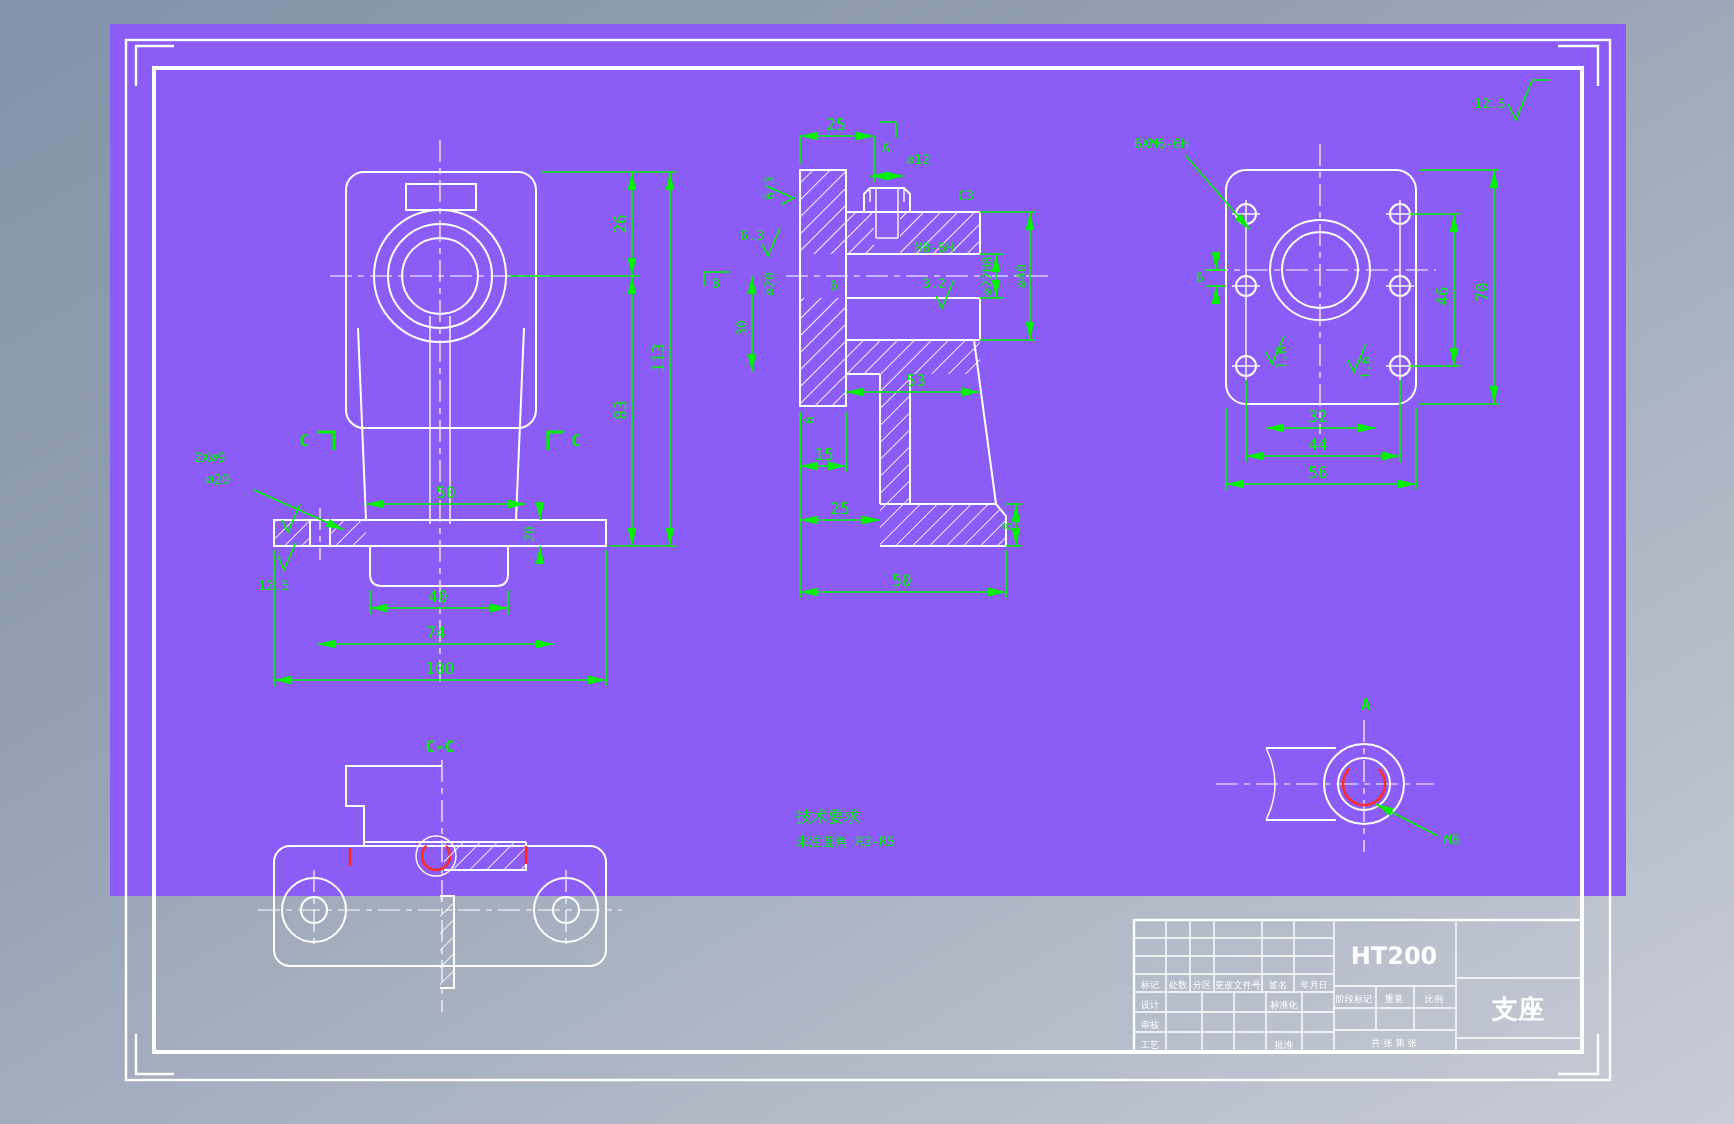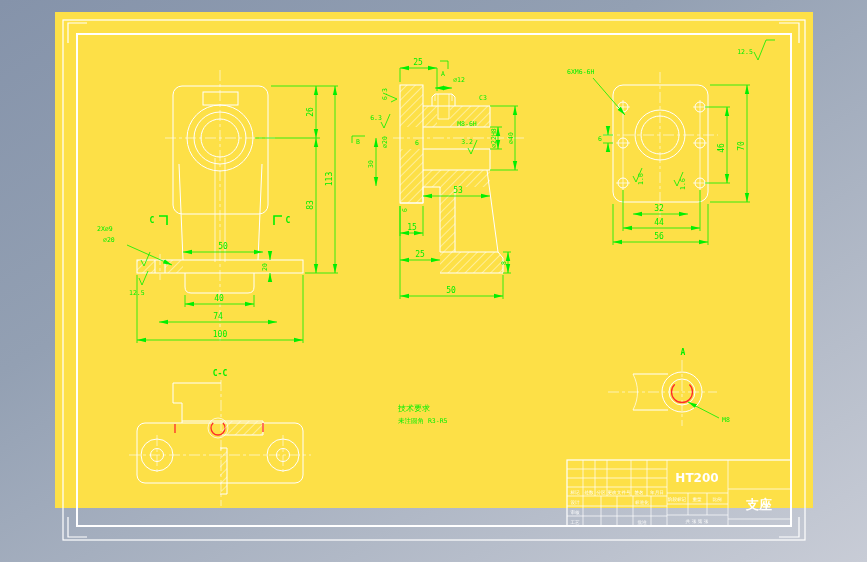--- a/index.html
+++ b/index.html
@@ -1,21 +1,21 @@
 <!DOCTYPE html>
 <html><head>
 <meta charset="utf-8">
 <style>
   html,body{margin:0;padding:0;}
   body{
     width:867px;height:562px;overflow:hidden;
     background:linear-gradient(150deg,#8593aa 0%,#93a0b3 35%,#c8ccd6 100%);
     font-family:"DejaVu Sans",sans-serif;
   }
-  #sheet{position:absolute;left:55px;top:12px;width:758px;height:496px;background:#fde047;}
+  #sheet{position:absolute;left:55px;top:12px;width:758px;height:436px;background:#8b5cf6;}
   svg{display:block}
   .w{stroke:#fff;fill:none;stroke-width:1}
   .t{stroke:#fff;fill:none;stroke-width:.7}
   .cl{stroke:#fff;fill:none;stroke-width:.6;stroke-dasharray:11 3 3 3}
   .fr{stroke:#fff;fill:none;stroke-width:1.2}
   .fr2{stroke:#fff;fill:none;stroke-width:2}
   .g{stroke:#00f000;fill:none;stroke-width:.8}
   .g2{stroke:#00f000;fill:none;stroke-width:1.6}
   .red{stroke:#ff2a2a;fill:none;stroke-width:1.3}
   .hz{fill:url(#hp);stroke:none}

